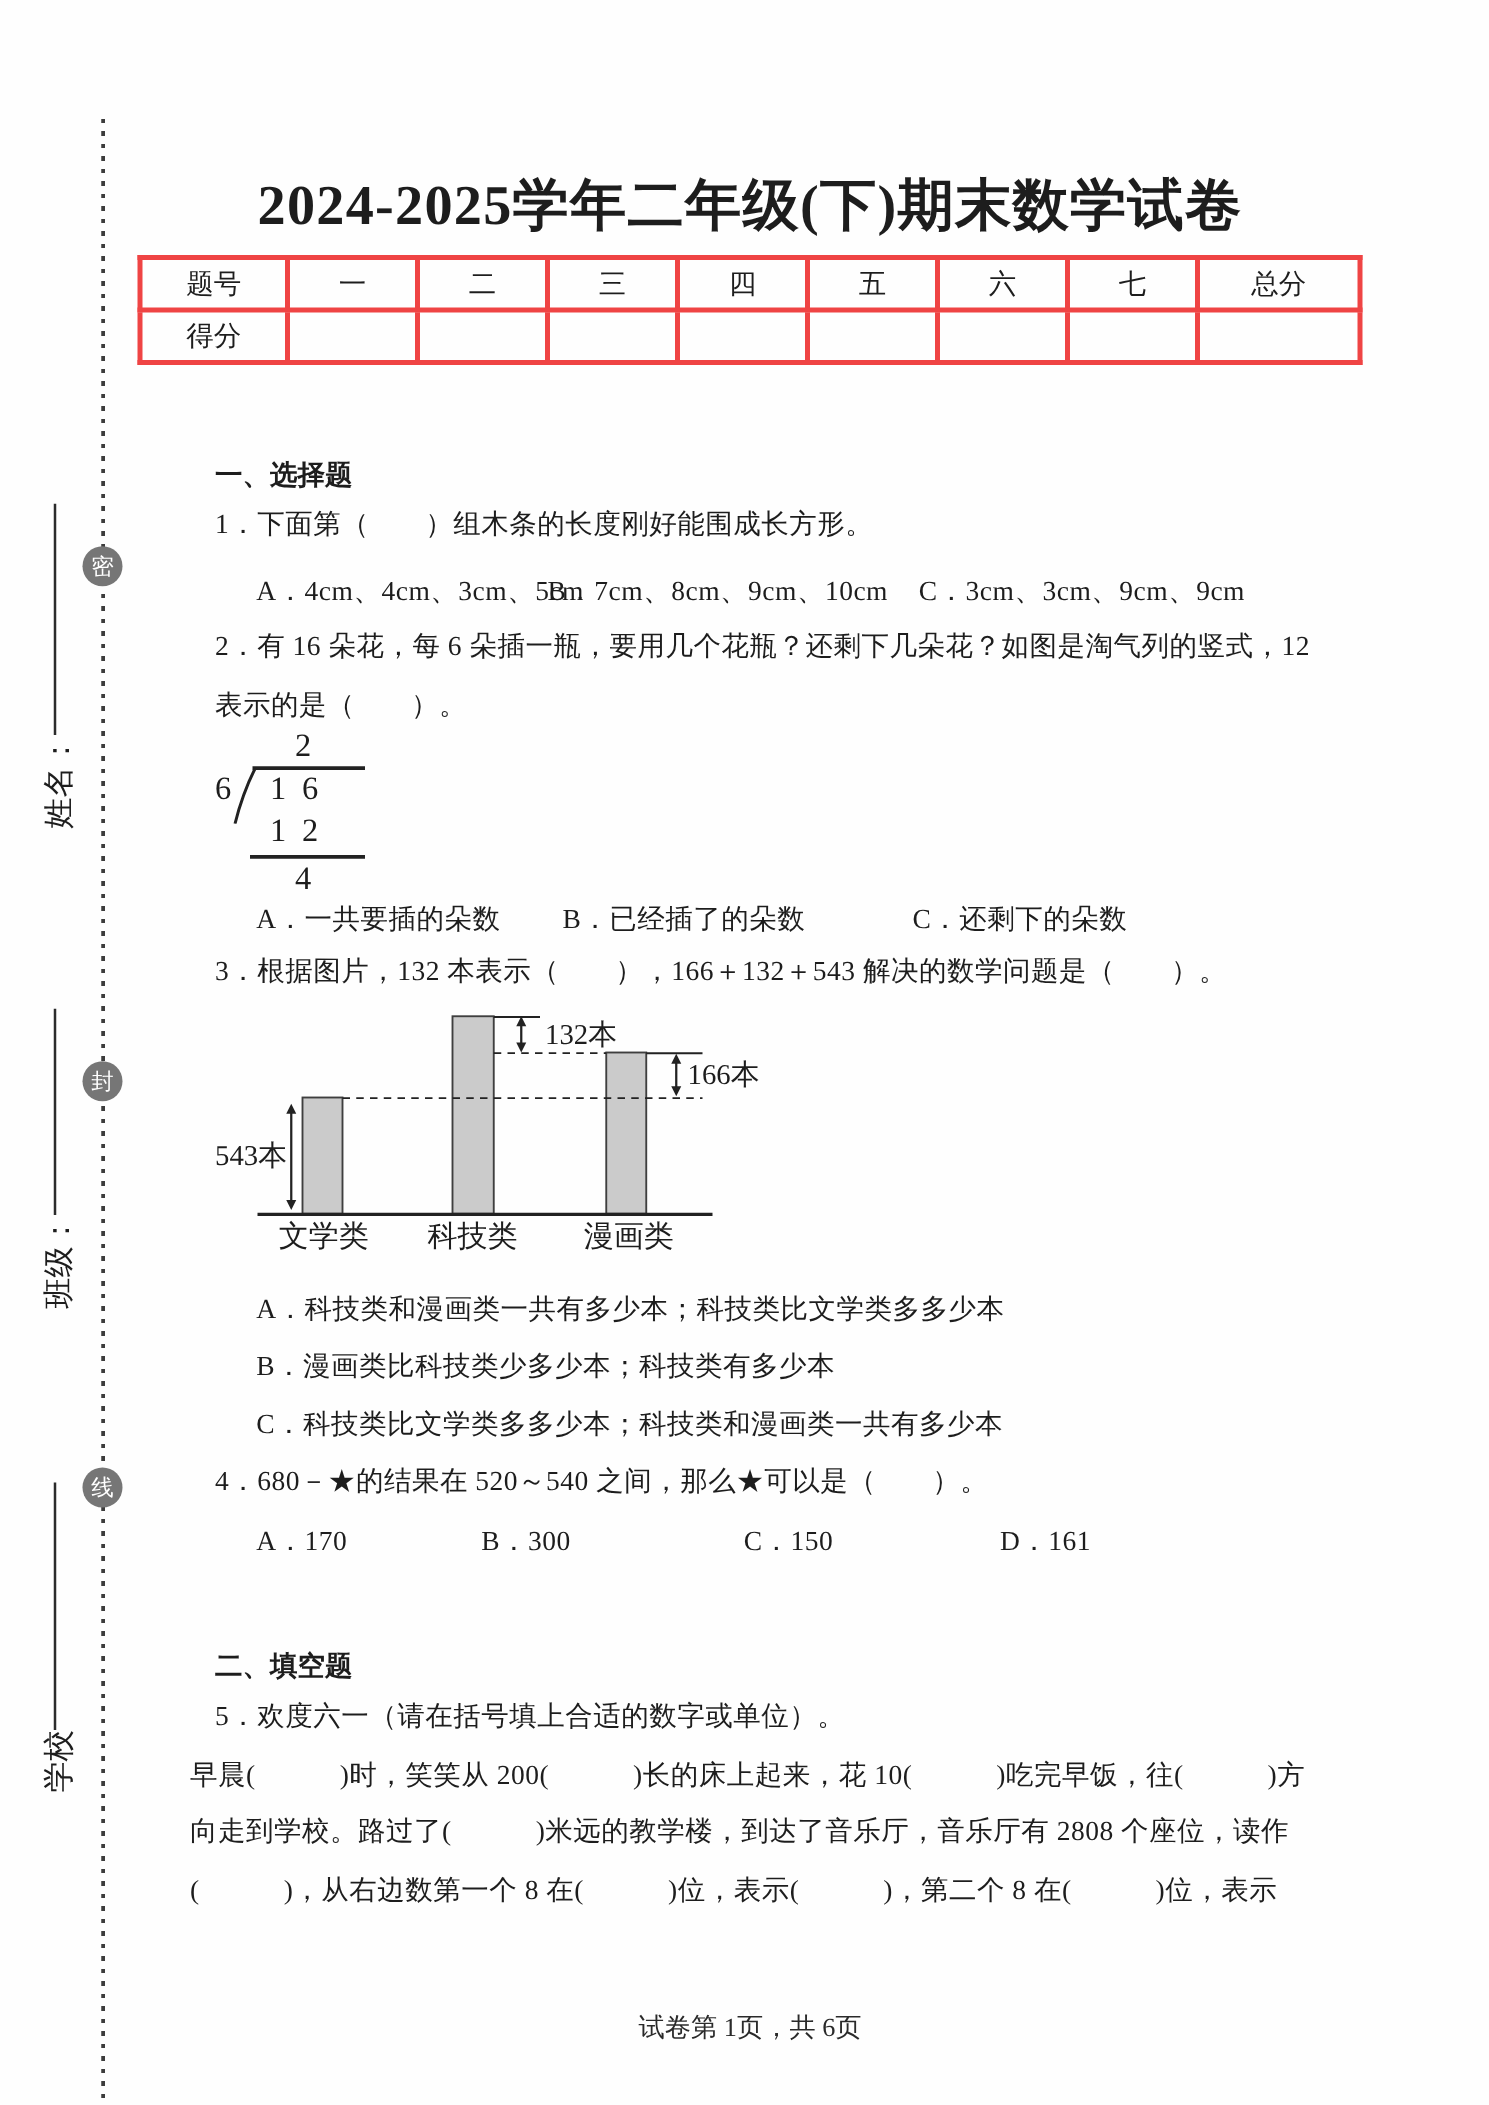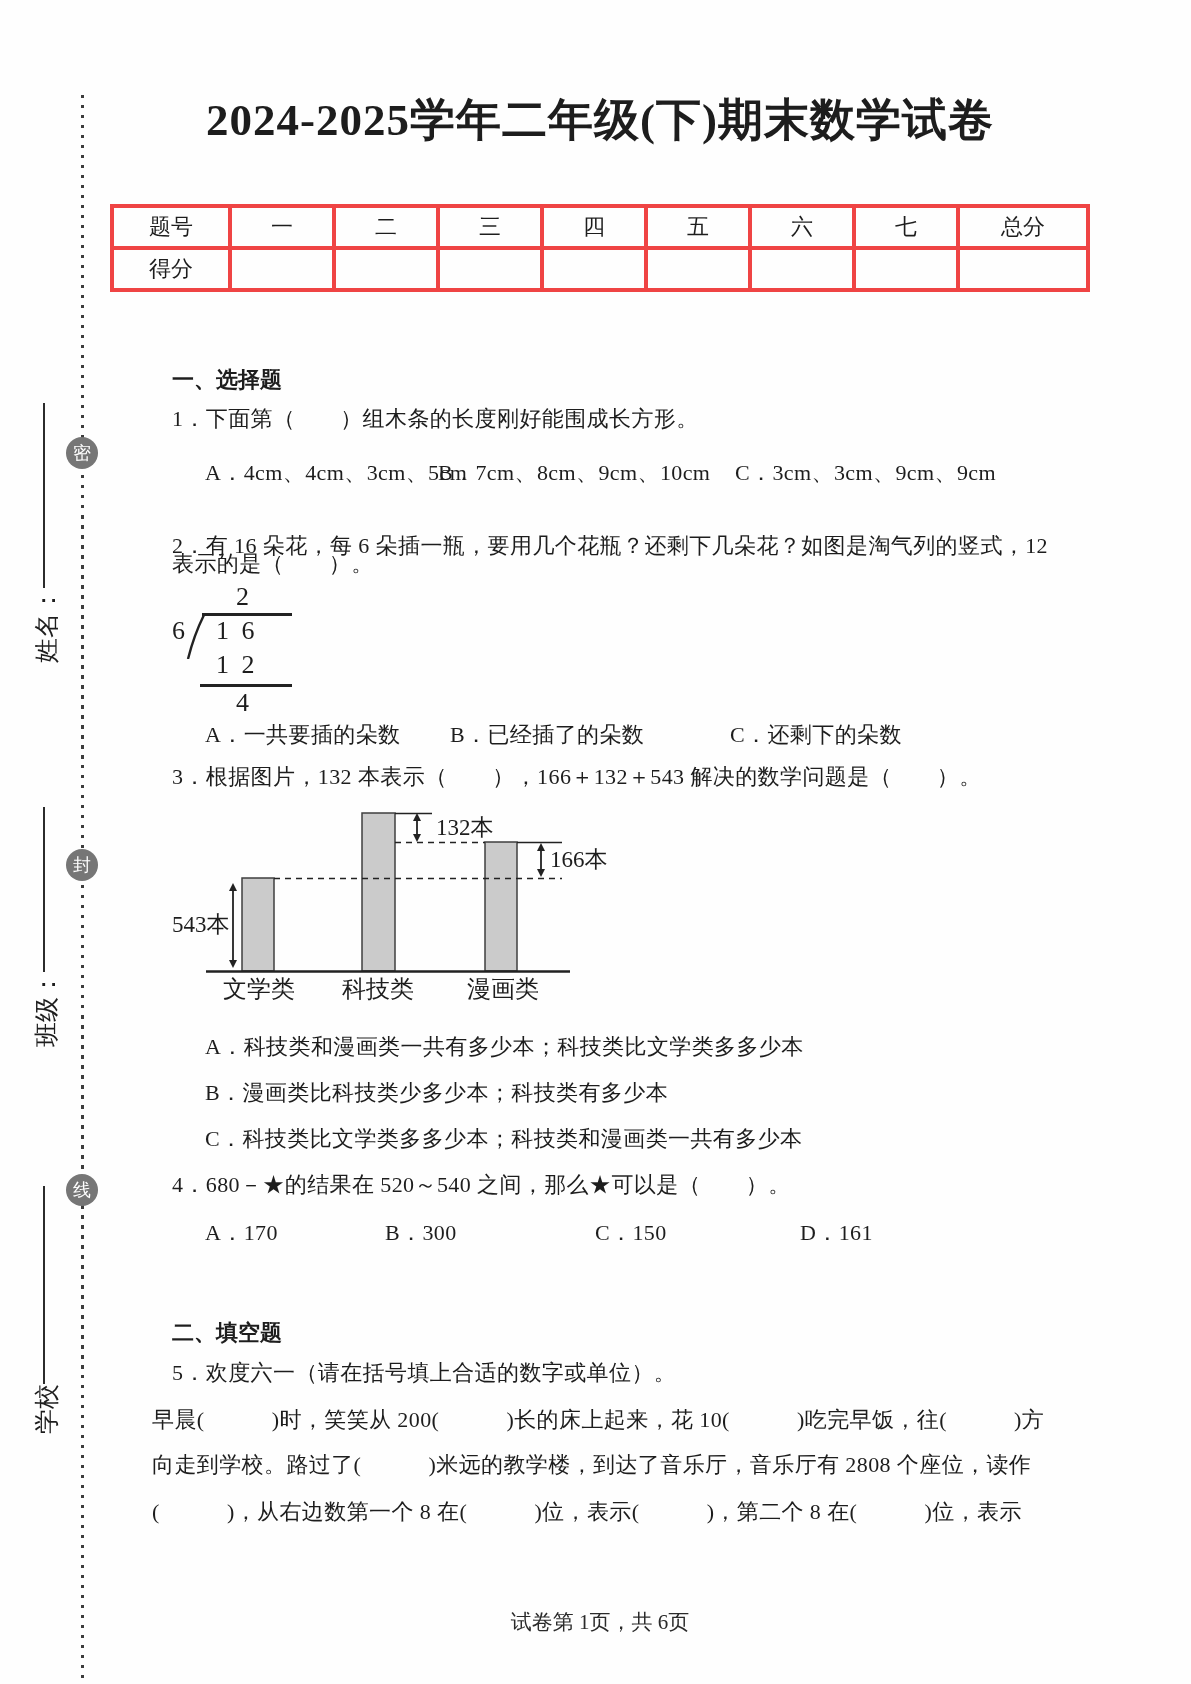--- a/index.html
+++ b/index.html
@@ -3,21 +3,21 @@
 <meta charset="utf-8">
 <style>
   html,body { margin:0; padding:0; background:#ffffff; }
   .page {
     position:relative; width:1191px; height:1684px; background:#fefefe;
     font-family:"Liberation Serif","DejaVu Serif",serif; color:#1d1d1d; overflow:hidden;
   }
   .abs { position:absolute; }
   .line { font-size:22px; line-height:30px; white-space:nowrap; letter-spacing:0.4px; }
   .sec-heading { font-family:"Liberation Sans","DejaVu Sans",sans-serif; font-weight:700; font-size:22px; white-space:nowrap; }
-  .title { font-weight:900; font-size:45px; letter-spacing:1px; text-align:center; white-space:nowrap; }
+  .title { font-weight:900; font-size:45px; letter-spacing:1px; text-align:center; white-space:nowrap;margin-top:44px; }
   .subtitle { font-size:22px; text-align:right; white-space:nowrap; }
   .subtitle .gap { margin-left:48px; }
 
   
   table.score { border-collapse:collapse; table-layout:fixed; }
   table.score td {
     border:4px solid #ef4444; height:38px; text-align:center;
     font-size:22px; padding:0; overflow:hidden;
   }
 
@@ -113,21 +113,21 @@
   </tbody>
     </table>
 
   <div class="abs sec-heading" style="left:172px; top:365px;">一、选择题</div>
   <div class="abs line" style="left:172px; top:404px;">1．下面第（　　）组木条的长度刚好能围成长方形。</div>
 
   <div class="abs line" style="left:205px; top:458px;">A．4cm、4cm、3cm、5cm</div>
   <div class="abs line" style="left:438px; top:458px;text-align:right;">B．7cm、8cm、9cm、10cm</div>
   <div class="abs line" style="left:735px; top:458px;">C．3cm、3cm、9cm、9cm</div>
 
-  <div class="abs line" style="left:172px; top:531px;">2．有 16 朵花，每 6 朵插一瓶，要用几个花瓶？还剩下几朵花？如图是淘气列的竖式，12</div>
+  <div class="abs line" style="left:172px; top:502px;">2．有 16 朵花，每 6 朵插一瓶，要用几个花瓶？还剩下几朵花？如图是淘气列的竖式，12</div>
   <div class="abs line" style="left:172px; top:549px;text-align:right;">表示的是（　　）。</div>
 
   <div class="abs division" style="left:172px; top:580px;">
     <span style="left:64px; top:2px;">2</span>
     <div class="hline" style="left:30px; top:33px; width:90px;"></div>
     <svg class="abs" style="left:14px; top:35px;" width="20" height="44" viewBox="0 0 20 44">
       <path d="M18,0 Q8,20 2,44" fill="none" stroke="#222222" stroke-width="2.4"></path>
     </svg>
     <span style="left:0px; top:36px;">6</span>
     <span style="left:44px; top:36px; word-spacing:6px;">1 6</span>

